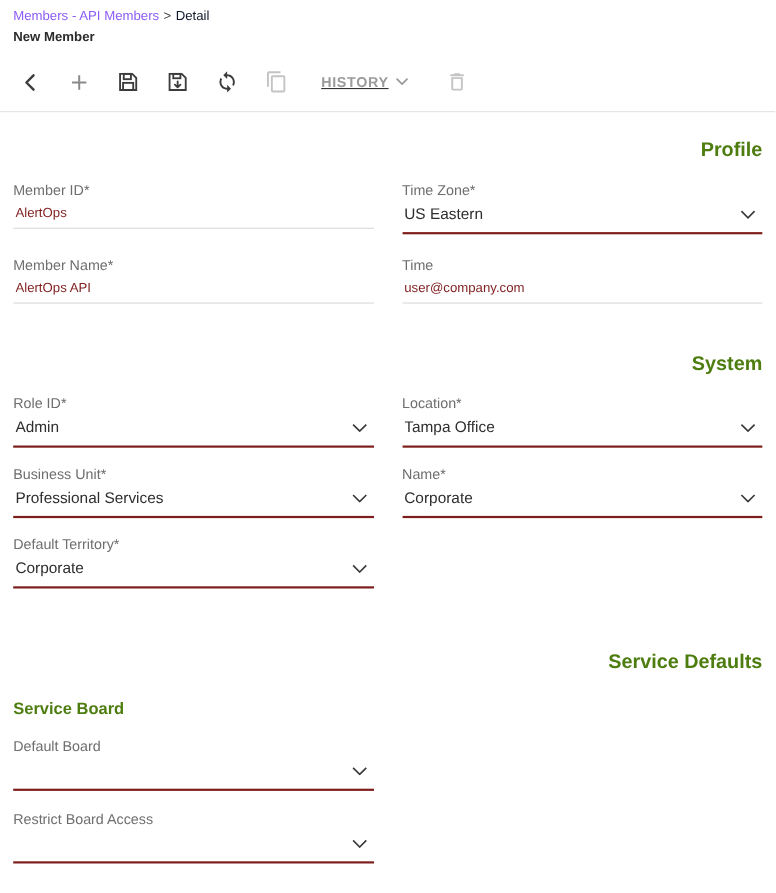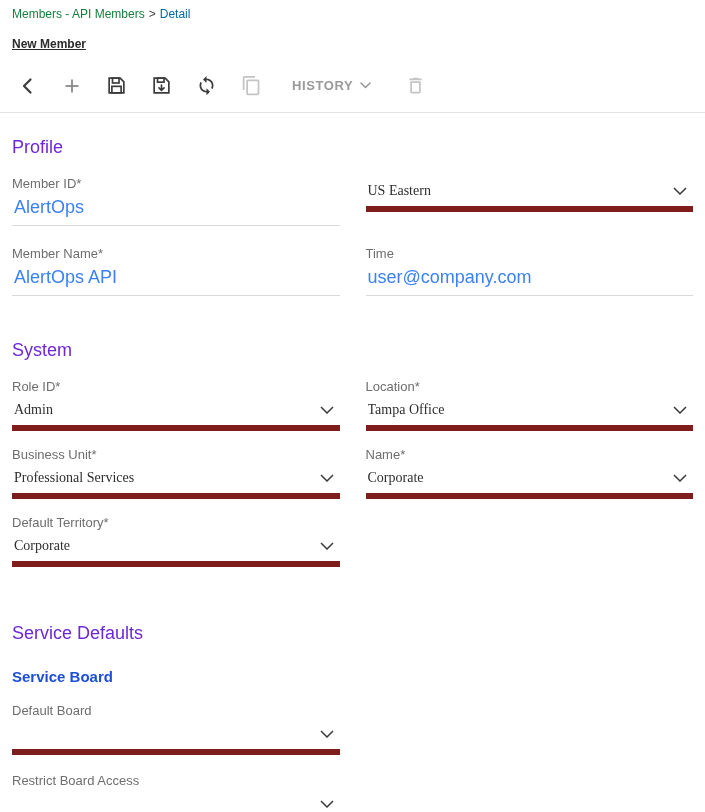--- a/index.html
+++ b/index.html
@@ -8,41 +8,41 @@
     font-family: "Liberation Sans", sans-serif;
     background: #ffffff;
     color: #333;
     overflow: hidden;
   }
 
   
   .header { padding: 6px 12px 0 12px; }
   .breadcrumb { font-size: 12px; line-height: 17px; }
   .breadcrumb a {
-    color: #15803d;
+    color: #8b5cf6;
     text-decoration: none;
     cursor: pointer;
   }
   .breadcrumb .sep { color: #444; margin: 0 4px; }
-  .breadcrumb .current { color: #0369a1; }
+  .breadcrumb .current { color: #0f172a; }
   .subtitle {
     font-size: 12px;
     font-weight: bold;
     color: #2b2b2b;
-    margin-top: 14px;
-    text-decoration: underline;
+    margin-top: 3px;
   }
 
   
   .toolbar {
     display: flex;
     align-items: center;
     padding: 10px 8px 12px 6px;
     margin-top: 10px;
     border-bottom: 1px solid #e3e3e3;
+    text-decoration: underline;
   }
   .tb-btn {
     background: none;
     border: none;
     padding: 4px;
     margin: 0 8px;
     cursor: pointer;
     display: flex;
     align-items: center;
     justify-content: center;
@@ -54,30 +54,31 @@
     gap: 7px;
     color: #9a9a9a;
     font-size: 13px;
     letter-spacing: 0.6px;
     font-weight: bold;
     margin: 0 18px 0 14px;
   }
 
   
   .section-title {
-    color: #6d28d9;
+    color: #4d7c0f;
     font-size: 18px;
-    font-weight: normal;
+    font-weight: bold;
     margin: 24px 12px 18px 12px;
+    text-align: right;
   }
   .section-title.profile { margin-top: 24px; }
   .section-title.system { margin-top: 44px; }
   .section-title.service { margin-top: 56px; }
   .subsection-title {
-    color: #1d4ed8;
+    color: #4d7c0f;
     font-size: 15px;
     font-weight: bold;
     margin: 24px 12px 18px 12px;
   }
 
   .form-grid {
     display: grid;
     grid-template-columns: 1fr 1fr;
     column-gap: 26px;
     padding: 0 12px;
@@ -89,36 +90,35 @@
   .field { display: flex; flex-direction: column; }
   .field-label {
     font-size: 13px;
     color: #6e6e6e;
     margin-bottom: 1px;
   }
   .field-input {
     border: none;
     border-bottom: 1px solid #d9d9d9;
     font-family: inherit;
-    font-size: 18px;
-    color: #3b82f6;
+    font-size: 12px;
+    color: #7f1d1d;
     padding: 5px 0 7px 2px;
     background: transparent;
     width: 100%;
     outline: none;
   }
   .select-row {
     display: flex;
     justify-content: space-between;
-    align-items: flex-end;
-    border-bottom: 6px solid #7f1d1d;
+    align-items: flex-start;
+    border-bottom: 2px solid #7f1d1d;
     padding: 5px 2px 7px 2px;
     min-height: 28px;
     cursor: pointer;
-    font-family: Liberation Serif, serif;
   }
   .select-value {
     font-size: 14px;
     color: #2e2e2e;
     white-space: nowrap;
     overflow: hidden;
   }
   .chevron { flex: 0 0 auto; margin-right: 4px; }
 </style>
 </head>
@@ -196,20 +196,21 @@
   </button>
 </div>
 
 <div class="section-title profile">Profile</div>
 <div class="form-grid profile">
   <div class="field">
     <div class="field-label">Member ID*</div>
     <input class="field-input" value="AlertOps" style="">
   </div>
   <div class="field">
+    <div class="field-label">Time Zone*</div>
     <div class="select-row">
       <span class="select-value">US Eastern</span>
       <span class="chevron"><svg width="14" height="8" viewBox="0 0 14 8">
             <path d="M1 1 L7 7 L13 1" fill="none" stroke="#3a3a3a" stroke-width="1.5"></path>
           </svg></span>
     </div>
   </div>
   <div class="field">
     <div class="field-label">Member Name*</div>
     <input class="field-input" value="AlertOps API" style="">

